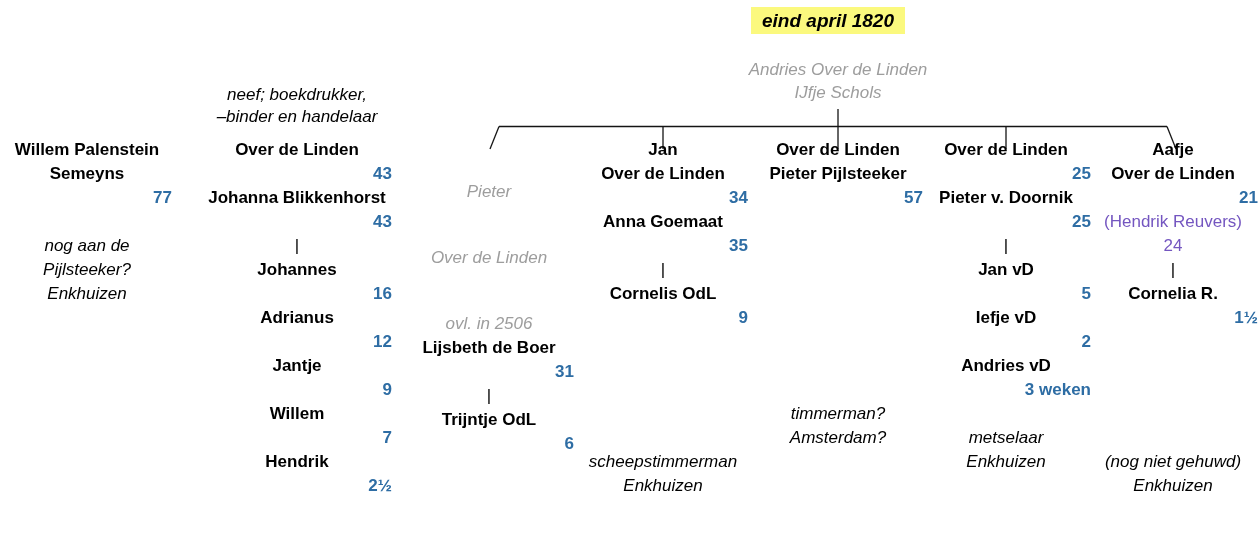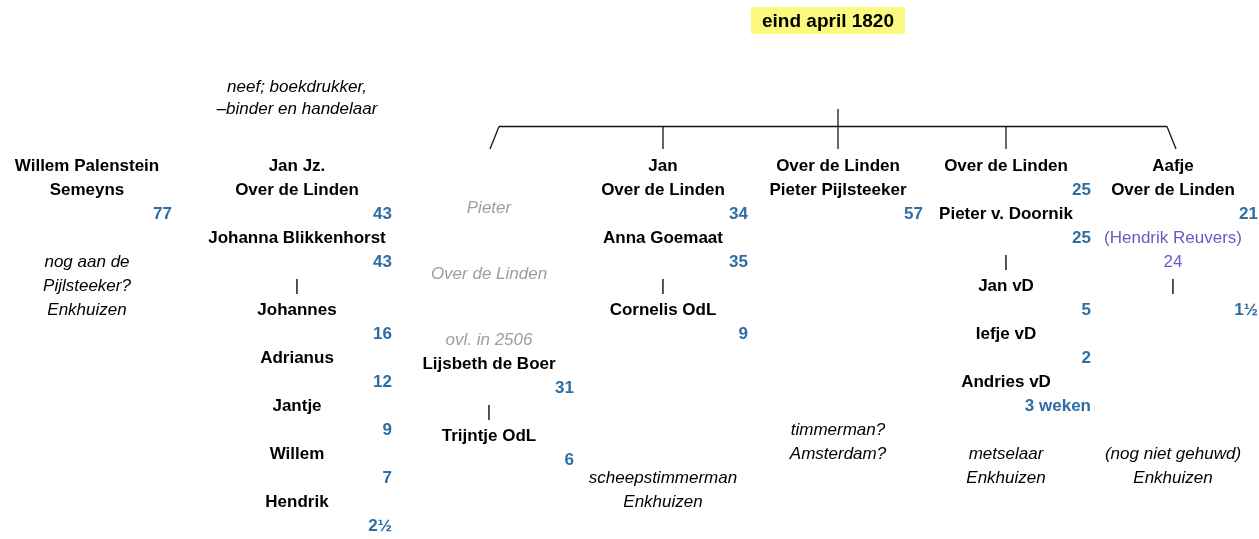--- a/index.html
+++ b/index.html
@@ -7,33 +7,33 @@
     position:relative;width:1259px;height:539px;overflow:hidden;
     font-family:"Liberation Sans",sans-serif;color:#000;background:#fff;
   }
   svg.connectors{position:absolute;left:0;top:0;z-index:1;}
   .connector{stroke:var(--line,#141414);stroke-width:1.3;fill:none;}
 
   .title-box{
     position:absolute;left:751px;top:7px;z-index:3;
     background:var(--highlight,#fbf97e);
     padding:0 11px;height:27px;line-height:27px;
-    font-size:19px;font-weight:bold;white-space:nowrap;
+    font-size:19px;font-weight:bold;font-style:italic;white-space:nowrap;
   }
   .parents{
     position:absolute;left:708px;top:58px;width:260px;z-index:2;
     text-align:center;font-size:17px;line-height:23px;
     font-style:italic;color:var(--gray,#9d9d9d);
   }
   .cousin-note{
-    position:absolute;left:187px;top:76px;width:220px;z-index:2;
+    position:absolute;left:187px;top:84px;width:220px;z-index:2;
     text-align:center;font-size:17px;line-height:22px;font-style:italic;
   }
   .col{
-    position:absolute;top:154px;z-index:2;
+    position:absolute;top:138px;z-index:2;
     text-align:center;font-size:17px;line-height:24px;
   }
   .row{height:24px;white-space:nowrap;}
   .name{font-weight:bold;}
   .age{font-weight:bold;color:var(--blue,#2e6da4);text-align:right;}
   .gray{font-style:italic;color:var(--gray,#9d9d9d);margin-top:42px;}
   .note{font-style:italic;}
   .purple{color:var(--purple,#7456c0);}
   .pipe{font-weight:normal;}
   .blank{}
@@ -50,37 +50,40 @@
     <path class="connector" d="M663 126.5 V149"></path>
     <path class="connector" d="M838 126.5 V149"></path>
     <path class="connector" d="M1006 126.5 V149"></path>
     <path class="connector" d="M1167 126.5 L1176 149"></path>
   </svg>
 
   <div class="title-box">
     <span>eind april 1820</span>
   </div>
 
+  <div class="parents">
+    <div>Andries Over de Linden</div>
+    <div>IJfje Schols</div>
+  </div>
 
   <div class="cousin-note">
     <div>neef; boekdrukker,</div>
     <div>–binder en handelaar</div>
   </div>
 
   <div class="col" style="left:2px;width:170px">
       <div class="row name">Willem Palenstein</div>
       <div class="row name">Semeyns</div>
       <div class="row age">77</div>
       <div class="row blank"></div>
       <div class="row note">nog aan de</div>
       <div class="row note">Pijlsteeker?</div>
       <div class="row note">Enkhuizen</div>
     </div>
   <div class="col" style="left:202px;width:190px">
-      <div class="row name">Jan Jz.</div>
       <div class="row name">Over de Linden</div>
       <div class="row age">43</div>
       <div class="row name">Johanna Blikkenhorst</div>
       <div class="row age">43</div>
       <div class="row pipe">|</div>
       <div class="row name">Johannes</div>
       <div class="row age">16</div>
       <div class="row name">Adrianus</div>
       <div class="row age">12</div>
       <div class="row name">Jantje</div>
@@ -155,20 +158,21 @@
       <div class="row note">metselaar</div>
       <div class="row note">Enkhuizen</div>
     </div>
   <div class="col" style="left:1088px;width:170px">
       <div class="row name">Aafje</div>
       <div class="row name">Over de Linden</div>
       <div class="row age">21</div>
       <div class="row purple">(Hendrik Reuvers)</div>
       <div class="row purple">24</div>
       <div class="row pipe">|</div>
+      <div class="row name">Cornelia R.</div>
       <div class="row age">1½</div>
       <div class="row blank"></div>
       <div class="row blank"></div>
       <div class="row blank"></div>
       <div class="row blank"></div>
       <div class="row blank"></div>
       <div class="row note">(nog niet gehuwd)</div>
       <div class="row note">Enkhuizen</div>
     </div>
 

